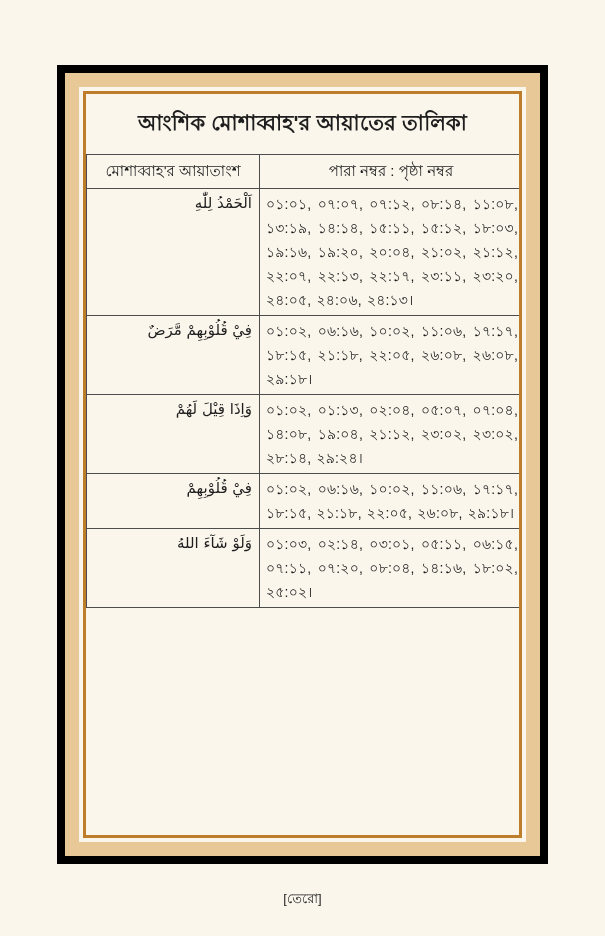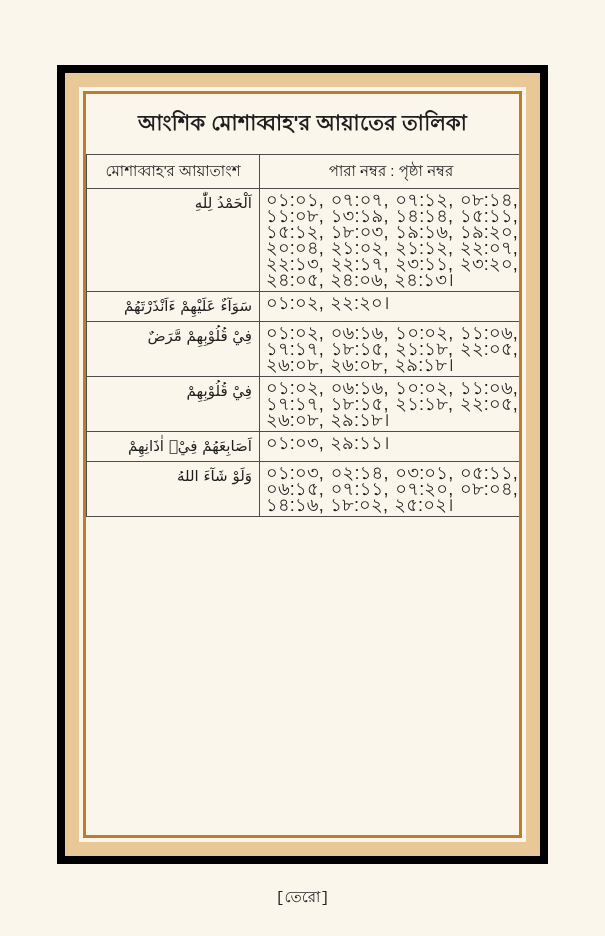--- a/index.html
+++ b/index.html
@@ -69,36 +69,35 @@
   td.arabic {
     direction: rtl;
     vertical-align: top;
     font-family: "DejaVu Sans", sans-serif;
     font-size: 15px;
     line-height: 21px;
     padding: 4px 7px 4px 4px;
   }
   td.refs {
     vertical-align: top;
-    font-size: 18px;
-    line-height: 16px;
+    font-size: 14px;
+    line-height: 24px;
     padding: 3px 4px 3px 6px;
     text-align: justify;
     text-align-last: left;
     letter-spacing: 0.2px;
     word-spacing: 1px;
   }
   .page-footer {
     position: absolute;
     left: 0;
     right: 0;
     bottom: 26px;
     text-align: center;
-    font-size: 15px;
-    font-family: Liberation Mono, monospace;
+    font-size: 13px;
   }
 </style>
 </head>
 <body>
 
 <div class="doc-page">
 
   <div class="frame-outer">
     <div class="frame-gap">
       <div class="frame-inner">
@@ -112,34 +111,30 @@
                 <th class="col-verse">মোশাব্বাহ'র আয়াতাংশ</th>
                 <th class="col-refs">পারা নম্বর : পৃষ্ঠা নম্বর</th>
               </tr>
             </thead>
             <tbody id="table-body">
                 <tr>
                   <td class="arabic">اَلْحَمْدُ لِلّٰهِ</td>
                   <td class="refs">০১:০১, ০৭:০৭, ০৭:১২, ০৮:১৪, ১১:০৮, ১৩:১৯, ১৪:১৪, ১৫:১১, ১৫:১২, ১৮:০৩, ১৯:১৬, ১৯:২০, ২০:০৪, ২১:০২, ২১:১২, ২২:০৭, ২২:১৩, ২২:১৭, ২৩:১১, ২৩:২০, ২৪:০৫, ২৪:০৬, ২৪:১৩।</td>
                 </tr>
                 <tr>
-                  <td class="arabic">سَوَآءٌ عَلَيْهِمْ ءَاَنْذَرْتَهُمْ</td>
-                  <td class="refs">০১:০২, ২২:২০।</td>
-                </tr>
-                <tr>
                   <td class="arabic">فِيْ قُلُوْبِهِمْ مَّرَضٌ</td>
                   <td class="refs">০১:০২, ০৬:১৬, ১০:০২, ১১:০৬, ১৭:১৭, ১৮:১৫, ২১:১৮, ২২:০৫, ২৬:০৮, ২৬:০৮, ২৯:১৮।</td>
                 </tr>
                 <tr>
+                  <td class="arabic">وَاِذَا قِيْلَ لَهُمْ</td>
+                  <td class="refs">০১:০২, ০১:১৩, ০২:০৪, ০৫:০৭, ০৭:০৪, ১৪:০৮, ১৯:০৪, ২১:১২, ২৩:০২, ২৩:০২, ২৮:১৪, ২৯:২৪।</td>
+                </tr>
+                <tr>
                   <td class="arabic">فِيْ قُلُوْبِهِمْ</td>
                   <td class="refs">০১:০২, ০৬:১৬, ১০:০২, ১১:০৬, ১৭:১৭, ১৮:১৫, ২১:১৮, ২২:০৫, ২৬:০৮, ২৯:১৮।</td>
-                </tr>
-                <tr>
-                  <td class="arabic">اَصَابِعَهُمْ فِيْۤ اٰذَانِهِمْ</td>
-                  <td class="refs">০১:০৩, ২৯:১১।</td>
                 </tr>
                 <tr>
                   <td class="arabic">وَلَوْ شَآءَ اللهُ</td>
                   <td class="refs">০১:০৩, ০২:১৪, ০৩:০১, ০৫:১১, ০৬:১৫, ০৭:১১, ০৭:২০, ০৮:০৪, ১৪:১৬, ১৮:০২, ২৫:০২।</td>
                 </tr>
               </tbody>
           </table>
 
         </div>
       </div>

